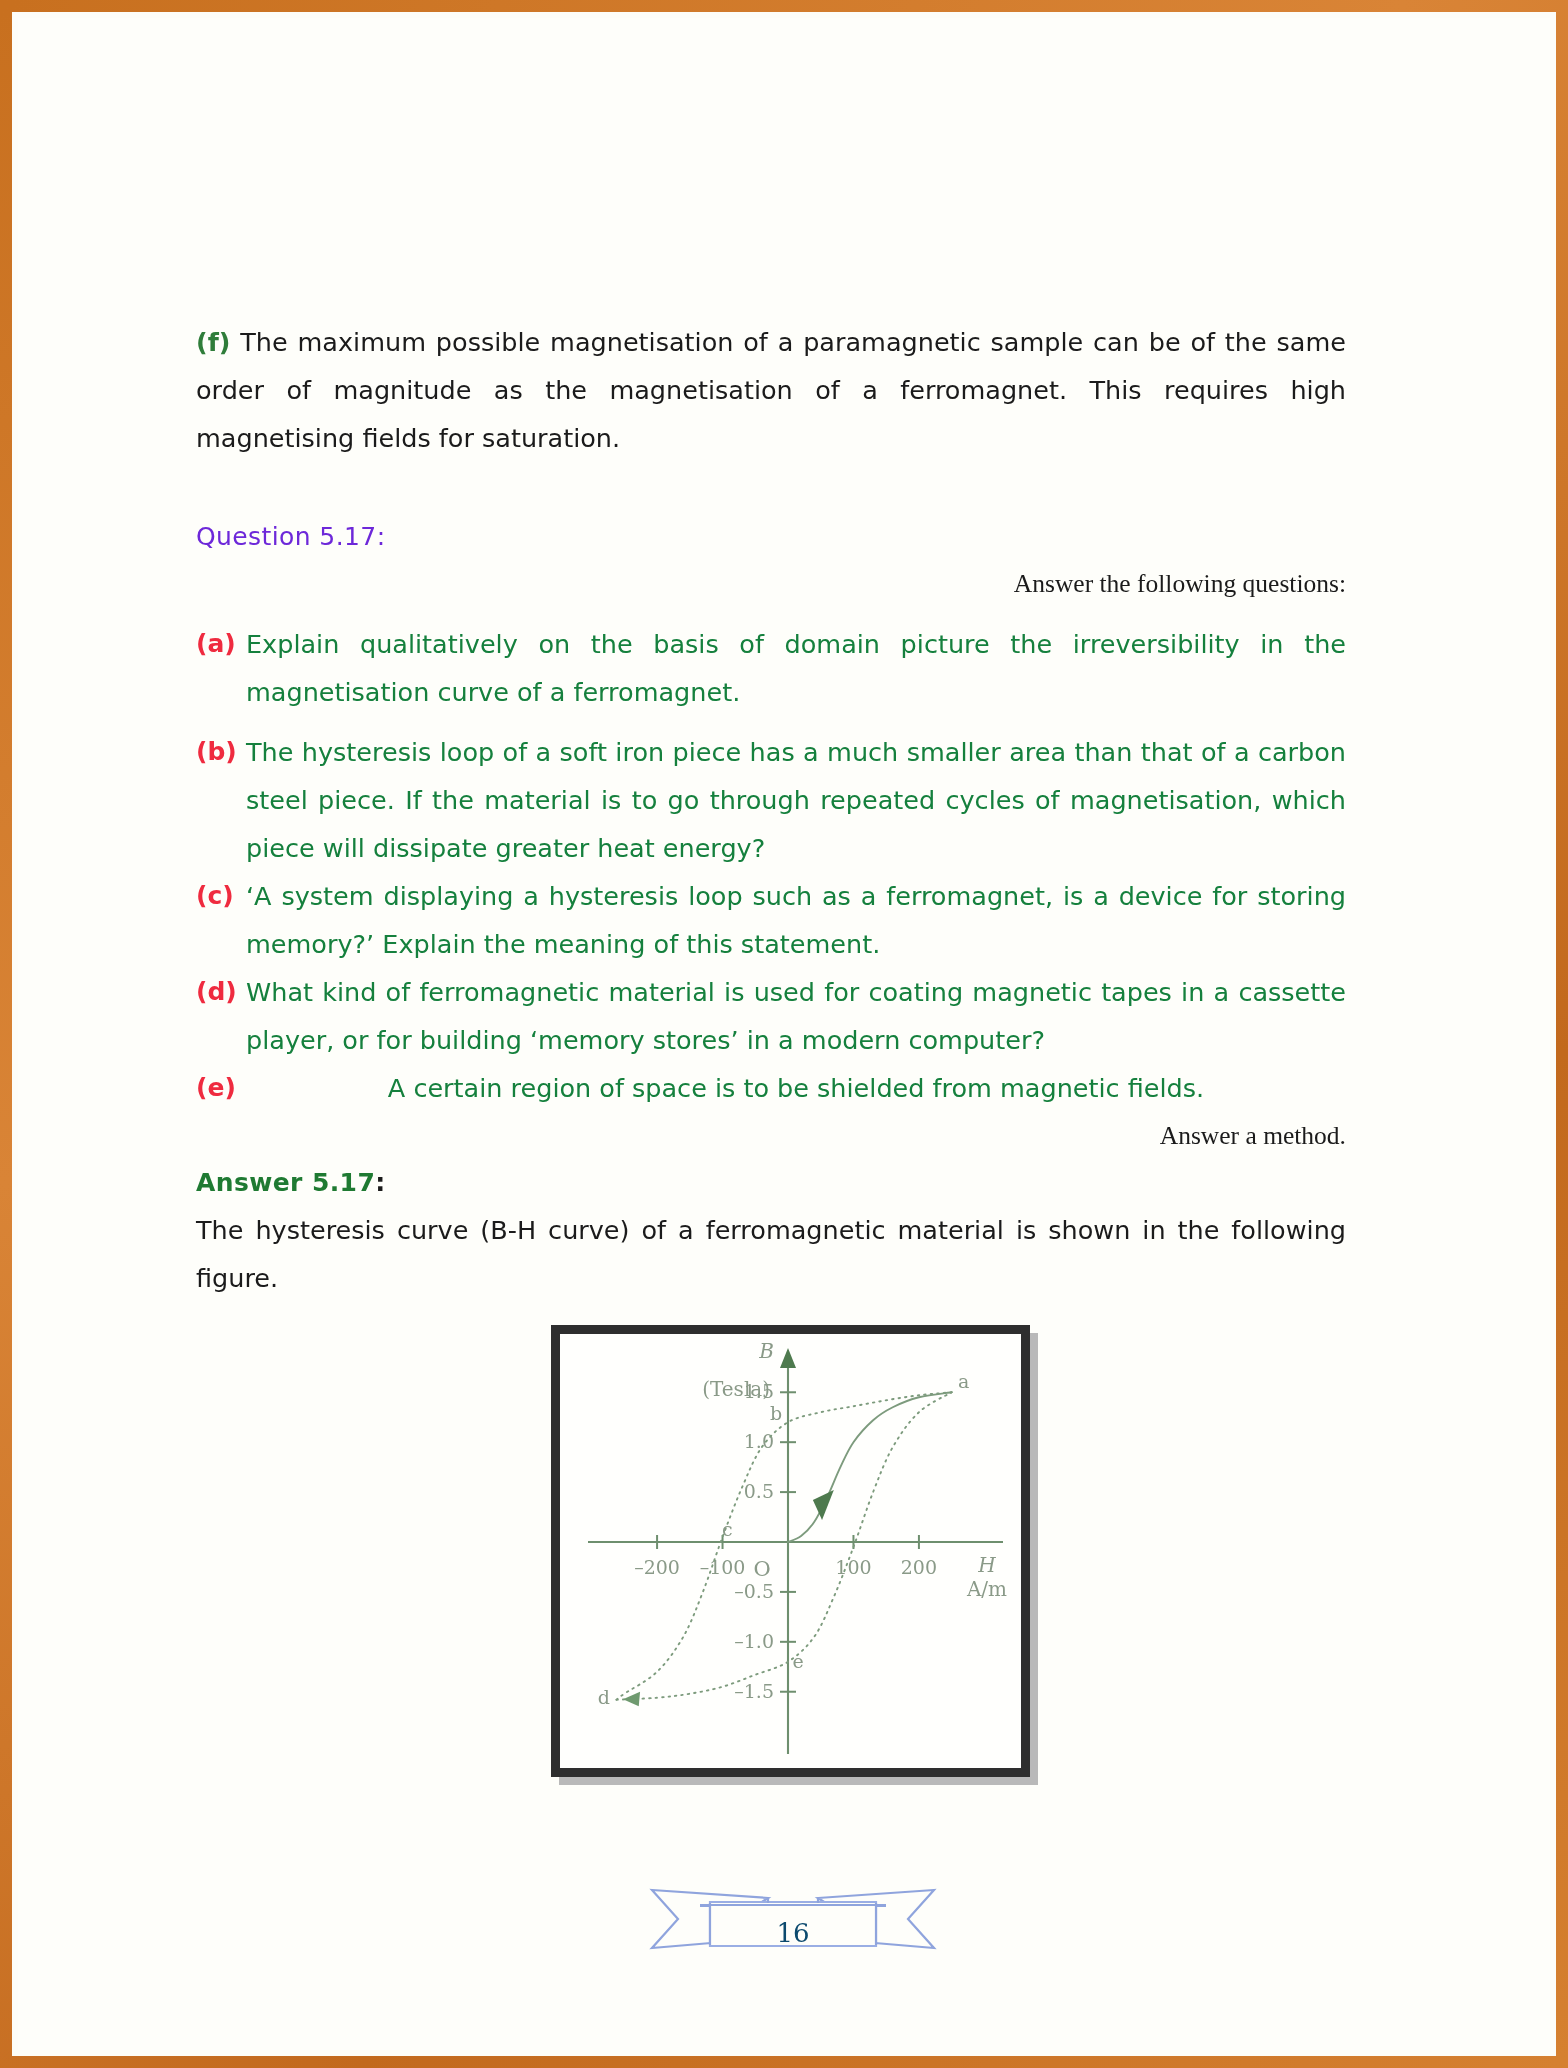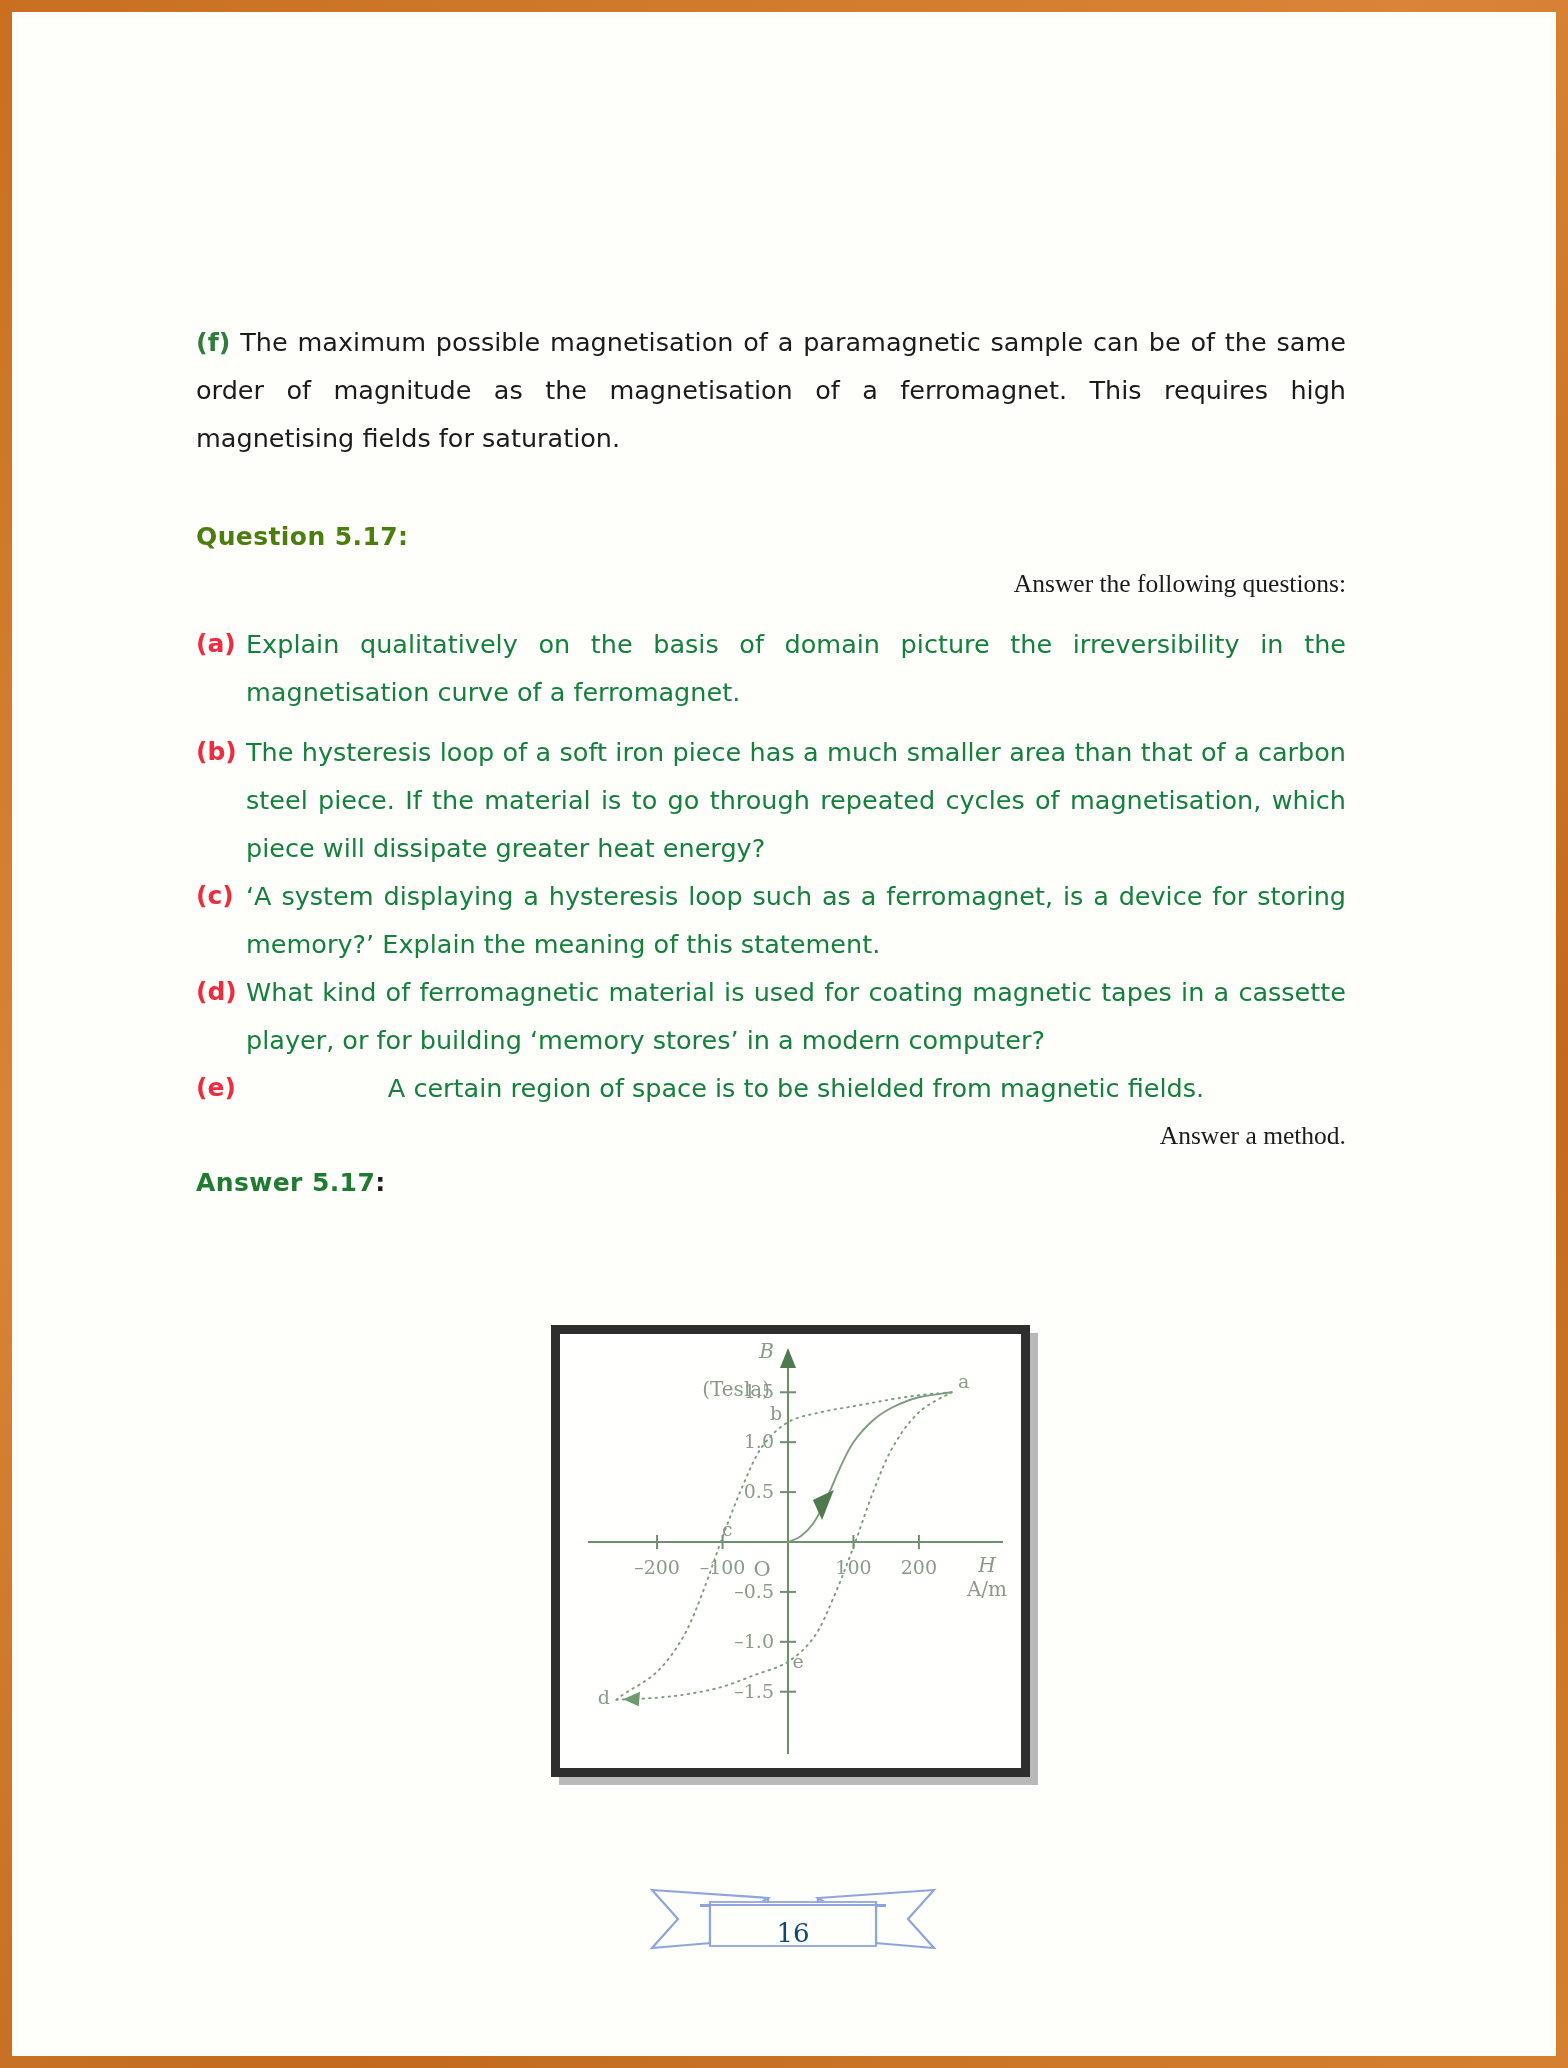--- a/index.html
+++ b/index.html
@@ -48,22 +48,22 @@
   }
   .para.plain { text-align: right; font-family: Liberation Serif, serif; }
 
   .tag-f {
     color: #2f7d3a;
     font-weight: bold;
   }
 
   .q-head {
     font-size: 25px;
-    font-weight: bold;
-    color: #4d7c0f;
+    font-weight: normal;
+    color: #6d28d9;
     letter-spacing: .4px;
     margin: 0;
     line-height: 46px;
   }
   .a-head {
     font-size: 25px;
     font-weight: bold;
     color: #1f7a32;
     letter-spacing: .4px;
     margin: 0;
@@ -191,20 +191,21 @@
 
       <div class="item">
         <span class="marker">(e)</span>
         <span class="body nojust">A certain region of space is to be shielded from magnetic fields.</span>
       </div>
 
       <p class="para plain">Answer a method.</p>
 
       <p class="a-head"><span>Answer 5.17</span><span class="colon">:</span></p>
 
+      <p class="para">The hysteresis curve (B-H curve) of a ferromagnetic material is shown in the following figure.</p>
 
     </div>
 
     <div id="figure-wrap">
       <div id="figure-shadow"></div>
       <div id="figure-frame">
         <svg id="hysteresis-chart" width="461" height="434" viewBox="0 0 461 434">
 
           <g id="chart-layer">
               <line x1="28" y1="208" x2="443" y2="208" stroke="#6e8f6e" stroke-width="2.1"></line>

